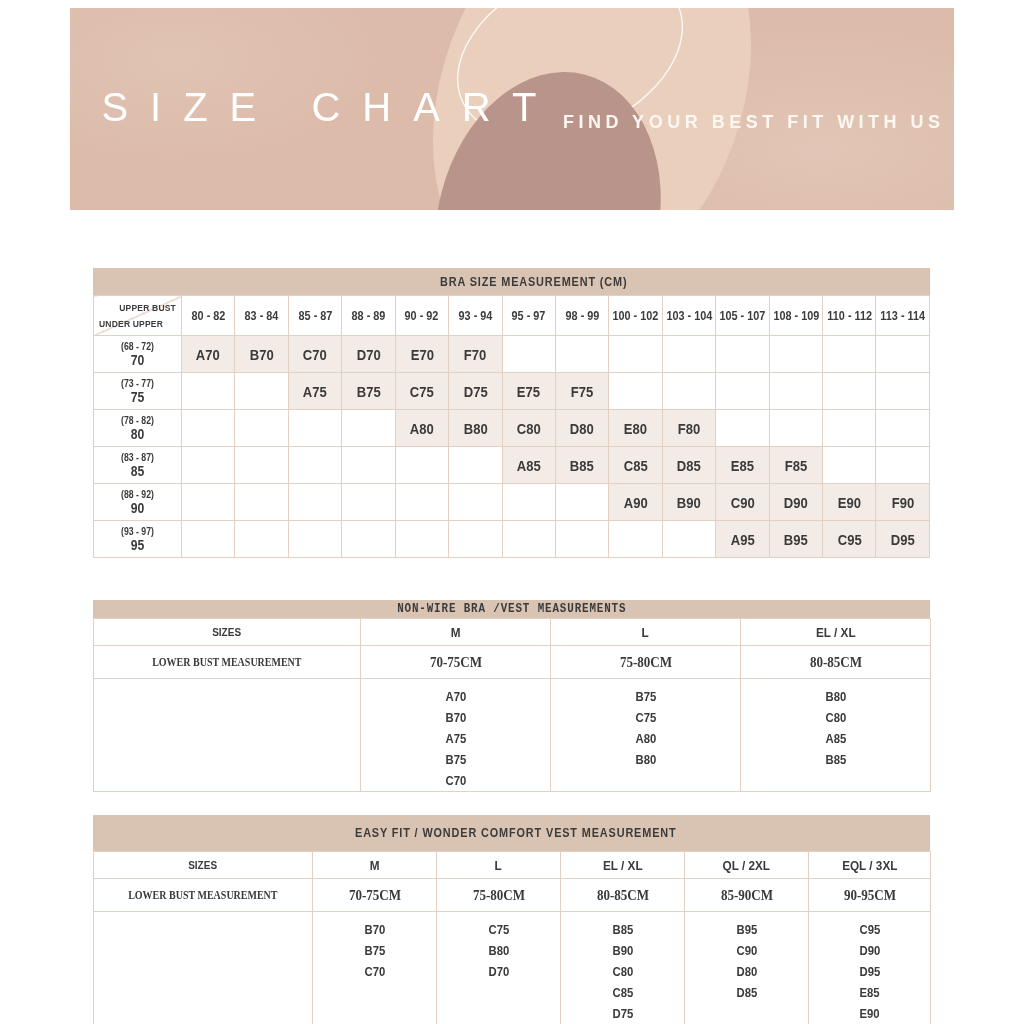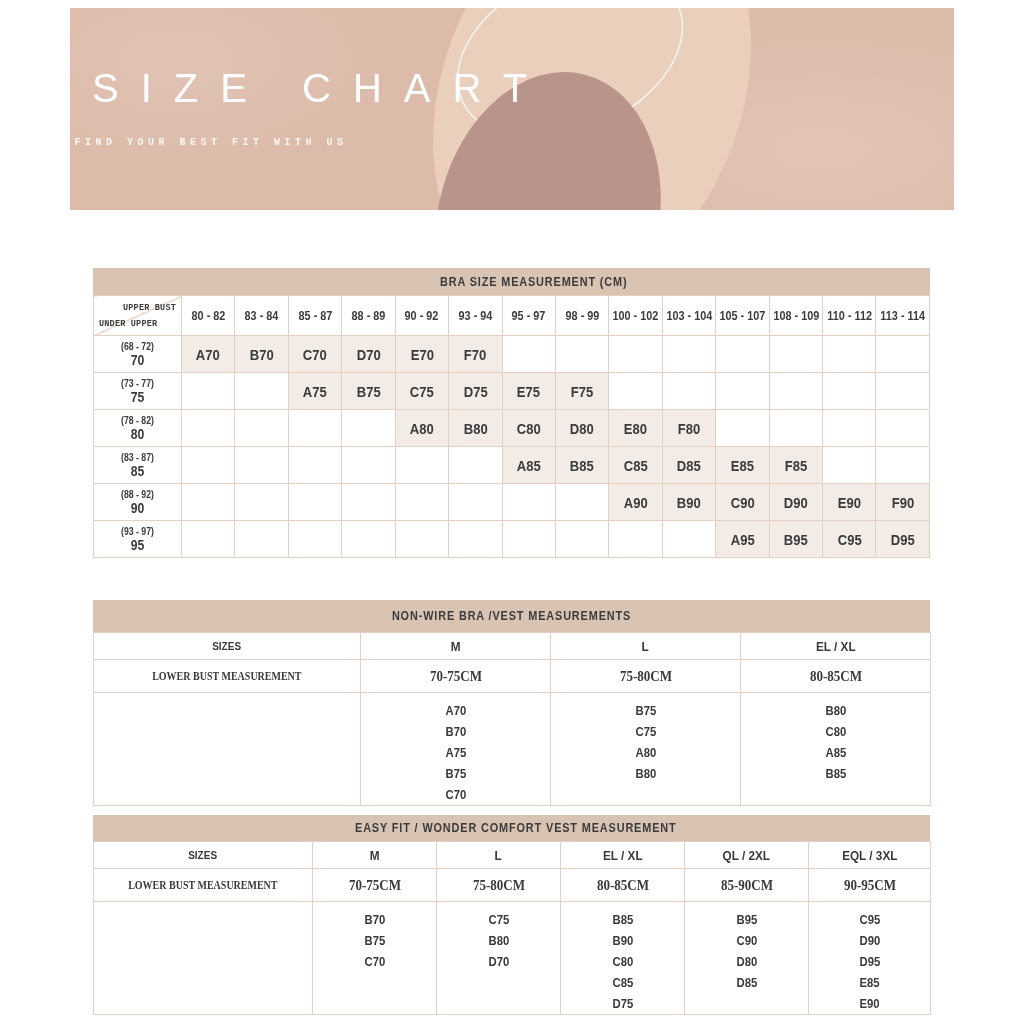--- a/index.html
+++ b/index.html
@@ -13,28 +13,28 @@
     background:#dcbbaa;
     background-image:
       radial-gradient(ellipse 420px 180px at 85% 70%, rgba(255,245,235,.18), rgba(255,245,235,0) 70%),
       radial-gradient(ellipse 300px 150px at 12% 25%, rgba(255,248,240,.14), rgba(255,248,240,0) 70%);
     overflow:hidden;
   }
   .blob { position:absolute; border-radius:50%; }
   .blob-light { left:372px; top:-130px; width:300px; height:430px; background:#e9cfbc; transform:rotate(20deg); }
   .blob-dark  { left:368px; top:62px;  width:220px; height:300px; background:#b9948a; transform:rotate(14deg); }
   .curve { position:absolute; left:0; top:0; }
-  .banner-text { position:absolute; left:0; right:0; top:0; bottom:0; display:flex; flex-direction:column; align-items:flex-start; justify-content:center; }
+  .banner-text { position:absolute; left:0; right:0; top:0; bottom:0; display:flex; flex-direction:row; align-items:center; justify-content:center; }
   .banner-title {
     color:#ffffff; font-size:40px; font-weight:400; letter-spacing:22px; padding-left:22px;
     margin-top:-4px; white-space:nowrap;
   }
   .banner-subtitle {
-    color:#fdf7f1; font-size:10px; font-weight:700; letter-spacing:4.5px; padding-left:4.5px;
-    margin-top:26px; white-space:nowrap;font-family:Liberation Mono, monospace;
+    color:#fdf7f1; font-size:18px; font-weight:700; letter-spacing:4.5px; padding-left:4.5px;
+    margin-top:26px; white-space:nowrap;
   }
 
   
   .section-heading {
     position:absolute; left:0; width:1024px; top:230px; text-align:center;
     color:#b58d7e; font-size:21px; font-weight:600; letter-spacing:7px; padding-left:7px; white-space:nowrap;
   }
 
   
   .tbl-wrap { position:absolute; left:93px; width:837px; }
@@ -48,39 +48,39 @@
 
   
   #bra-wrap { top:268px; }
   #bra-wrap .band { height:27px;padding-left:44px; }
   #bra-head-row th { height:40px; font-size:12.5px; font-weight:600; color:#3c3c3c; }
   #bra-body tr { height:37px; }
   #bra-body td { font-size:15px; font-weight:600; color:#3a3a3a; }
   #bra-body td.filled { background:#f3ece6; }
   th.corner { position:relative; background:
       linear-gradient(to bottom right, transparent calc(50% - 0.7px), #e3d0c3 calc(50% - 0.7px), #e3d0c3 calc(50% + 0.7px), transparent calc(50% + 0.7px)); }
-  .corner-top, .corner-bottom { position:absolute; font-size:8.5px; font-weight:700; letter-spacing:.2px; color:#3c3c3c;font-family:Liberation Mono, monospace; }
+  .corner-top, .corner-bottom { position:absolute; font-size:8.5px; font-weight:700; letter-spacing:.2px; color:#3c3c3c; }
   .corner-top { top:7px; right:5px; }
   .corner-bottom { bottom:6px; left:5px; }
   .row-range { display:block; font-size:10px; font-weight:600; line-height:12px; }
   .row-size  { display:block; font-size:14px; font-weight:700; line-height:15px; }
 
   
   .size-table tr.sizes-row th { height:27px; }
   .size-table tr.range-row td, .size-table tr.range-row th { height:33px;font-family:Liberation Serif, serif; }
   .size-table th.rowhdr { font-size:11.5px; font-weight:600; }
   .size-table .size-hd { font-size:13.5px; font-weight:700; }
   .size-table tr.range-row .rng { font-size:15px; font-weight:700; }
   .size-table tr.items-row td { vertical-align:top; padding-top:7px; }
   .size-item { font-size:13px; font-weight:700; line-height:21px; }
   #nonwire-wrap { top:600px; }
-  #nonwire-wrap .band { height:32px; }
+  #nonwire-wrap .band { height:18px;font-family:Liberation Mono, monospace; }
   #nonwire-wrap tr.items-row td { height:110px; }
   #easyfit-wrap { top:815px; }
-  #easyfit-wrap .band { height:26px;padding-left:9px; }
+  #easyfit-wrap .band { height:36px;padding-left:9px; }
   #easyfit-wrap tr.items-row td { height:106px; }
 </style>
 </head>
 <body>
 
 <div class="page">
 
   <div class="banner">
     <div class="blob blob-light"></div>
     <svg class="curve" width="884" height="202">

